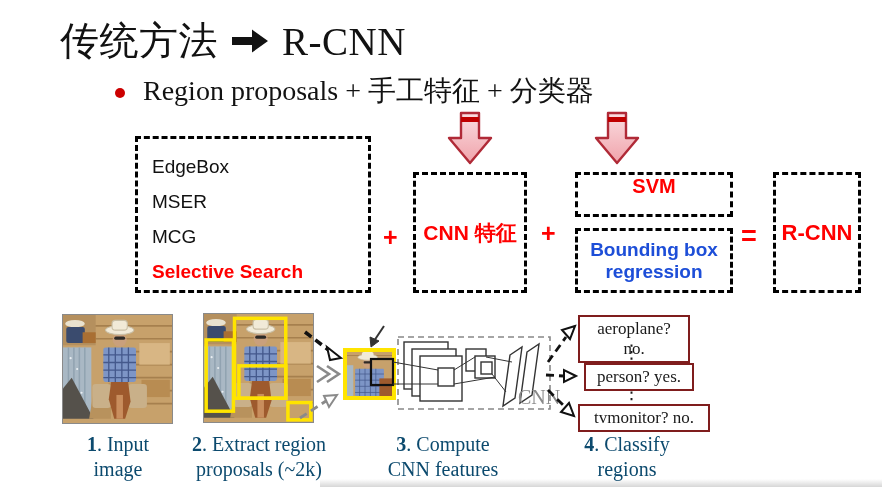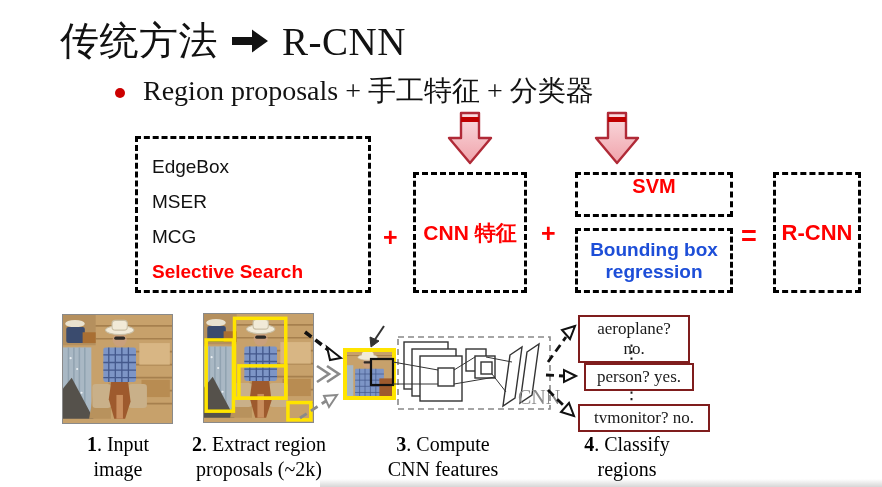--- a/index.html
+++ b/index.html
@@ -44,21 +44,21 @@
   .warped{position:absolute;left:343px;top:348px;width:53px;height:52px;
           border:4px solid #ffe400;box-sizing:border-box;}
   .warped svg{display:block;width:100%;height:100%;}
 
   .warped-label{position:absolute;left:328px;top:306px;font-size:21px;color:#1a1a1a;}
 
   .class-box{position:absolute;border:2px solid #7f1d1d;background:#fff;box-sizing:border-box;
              font-size:17px;color:#1a1a1a;text-align:center;padding:2px 6px;min-width:100px;}
   .dots{position:absolute;font-size:19px;color:#1a1a1a;letter-spacing:0;line-height:1;}
 
-  .caption{position:absolute;font-size:20px;color:#000000;text-align:center;line-height:1.25;}
+  .caption{position:absolute;font-size:20px;color:#0c4a6e;text-align:center;line-height:1.25;}
   .caption b{font-weight:bold;}
 
   .overlay{position:absolute;left:0;top:0;width:882px;height:487px;pointer-events:none;}
 
   .bottom-shade{position:absolute;left:320px;right:0;bottom:0;height:8px;
                 background:linear-gradient(to bottom,rgba(0,0,0,0),rgba(0,0,0,0.16));}
 </style>
 </head>
 <body>
 

